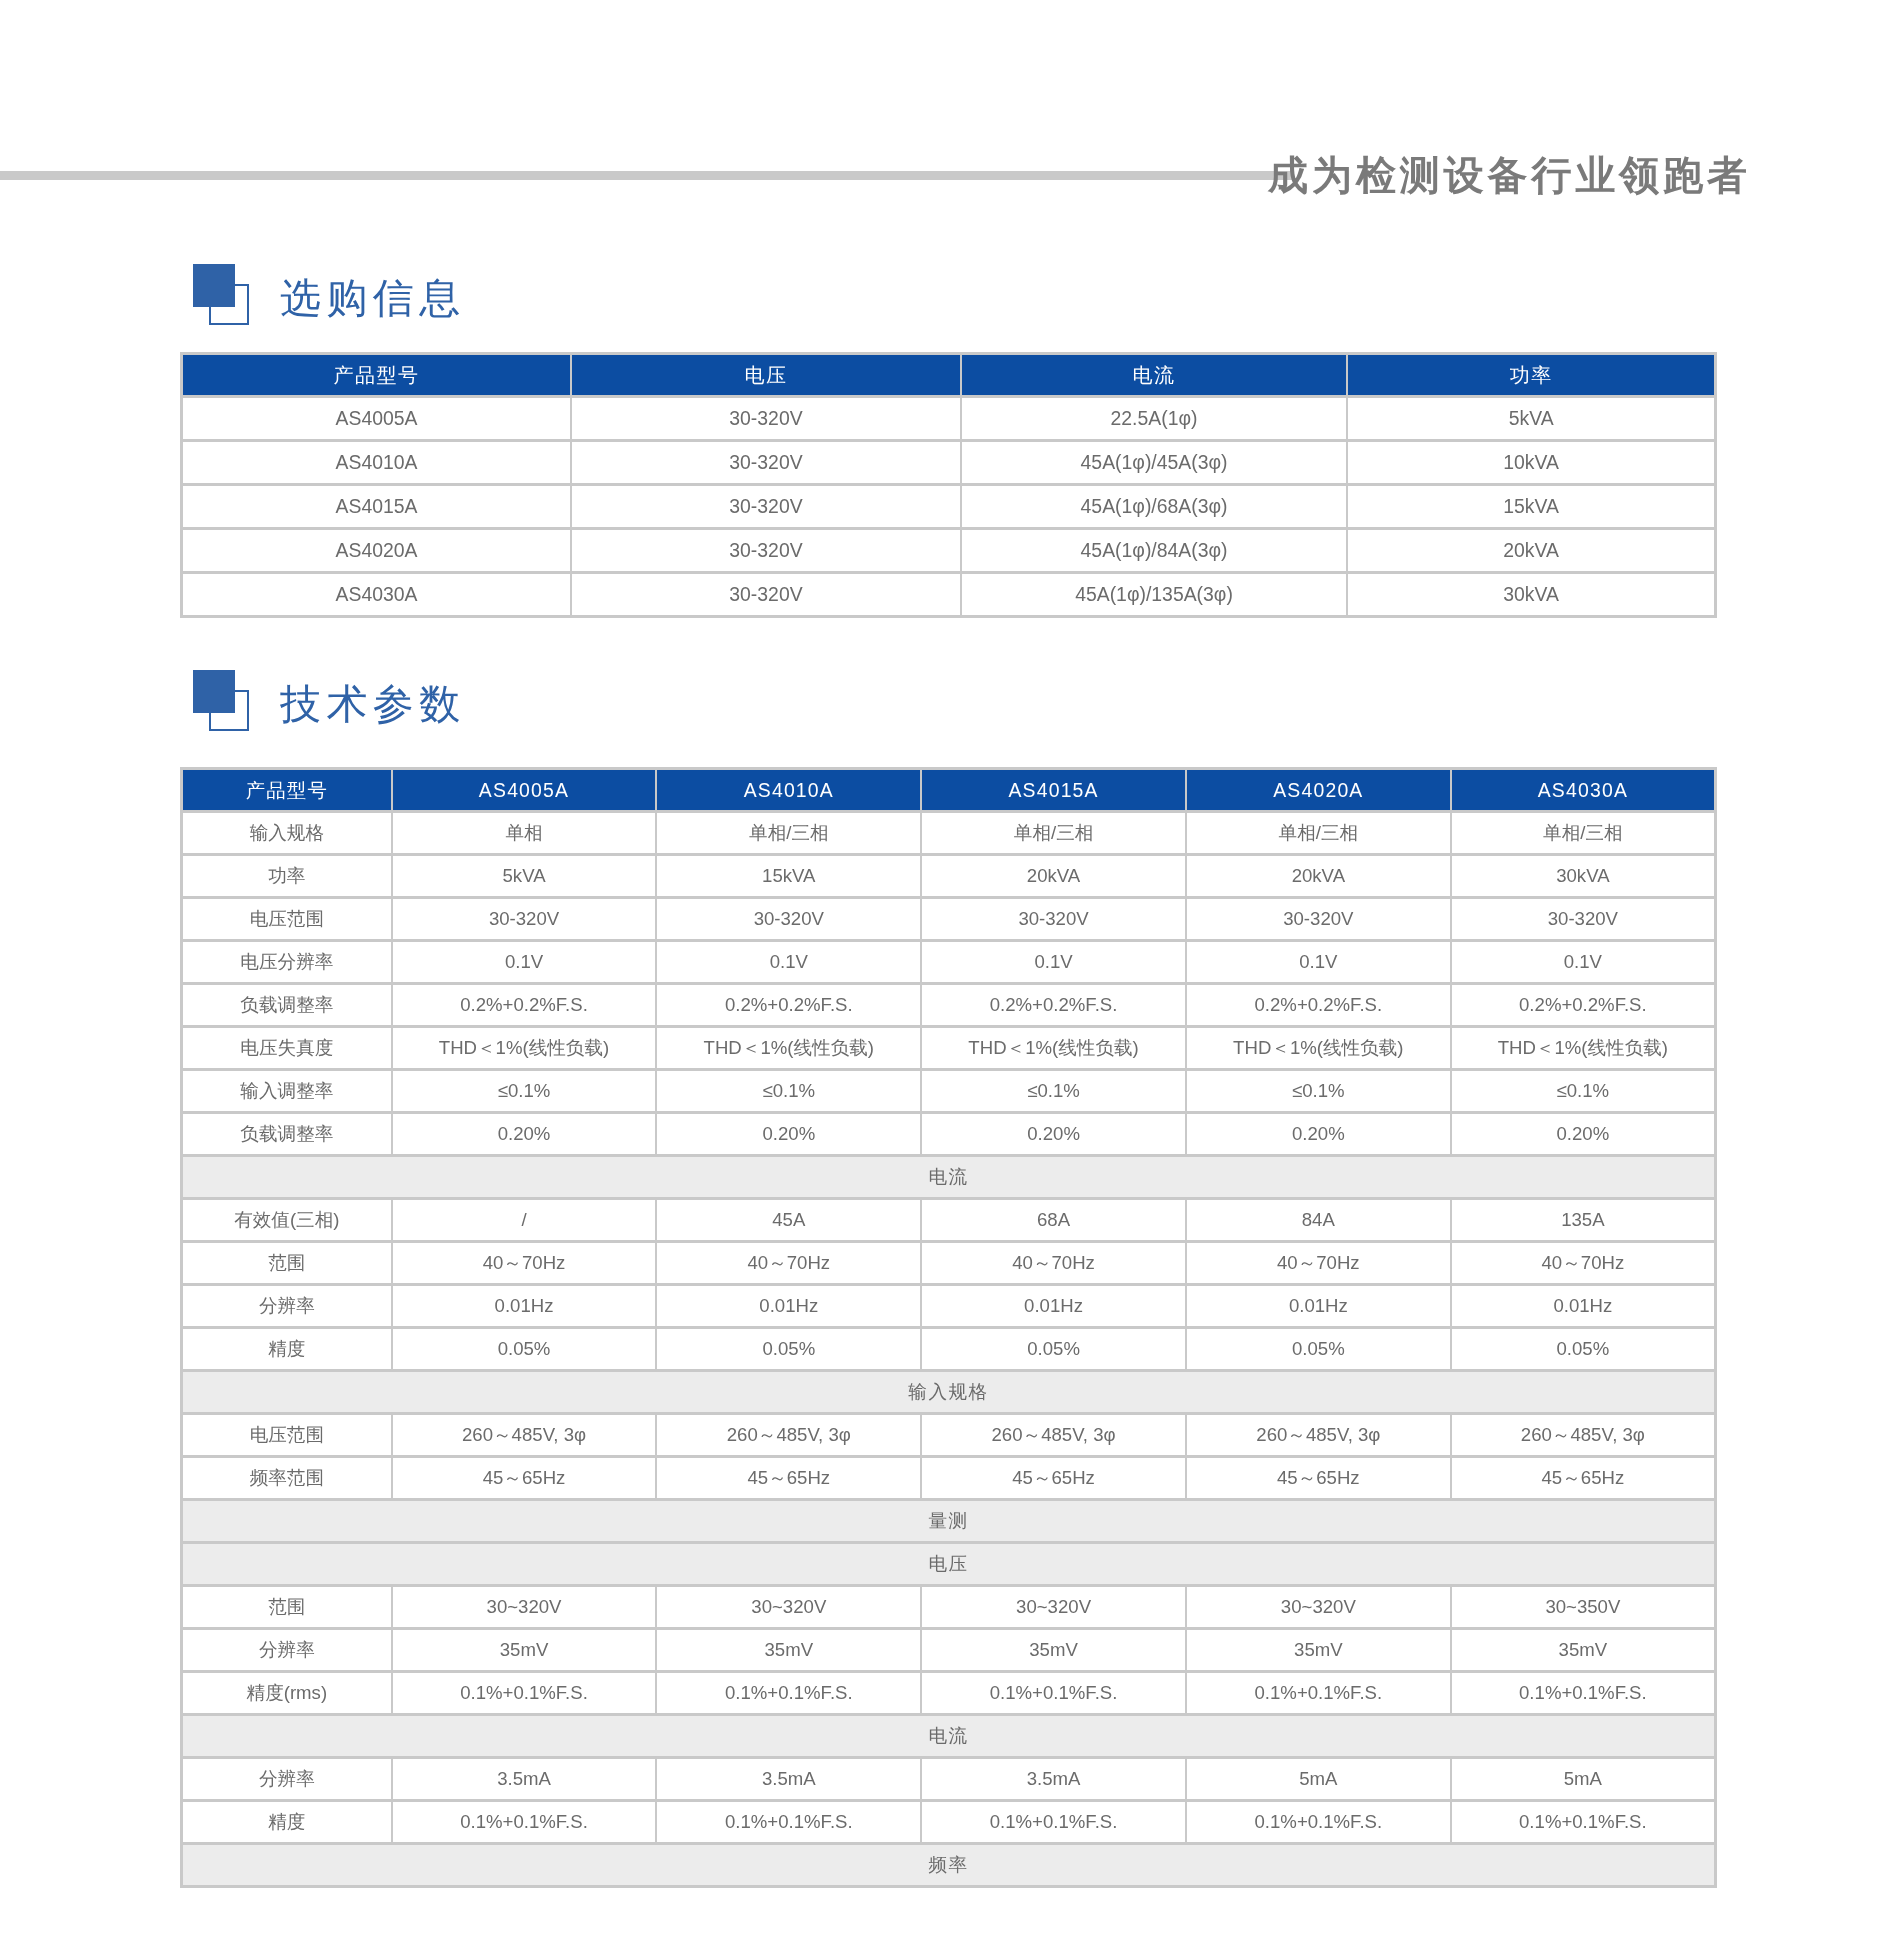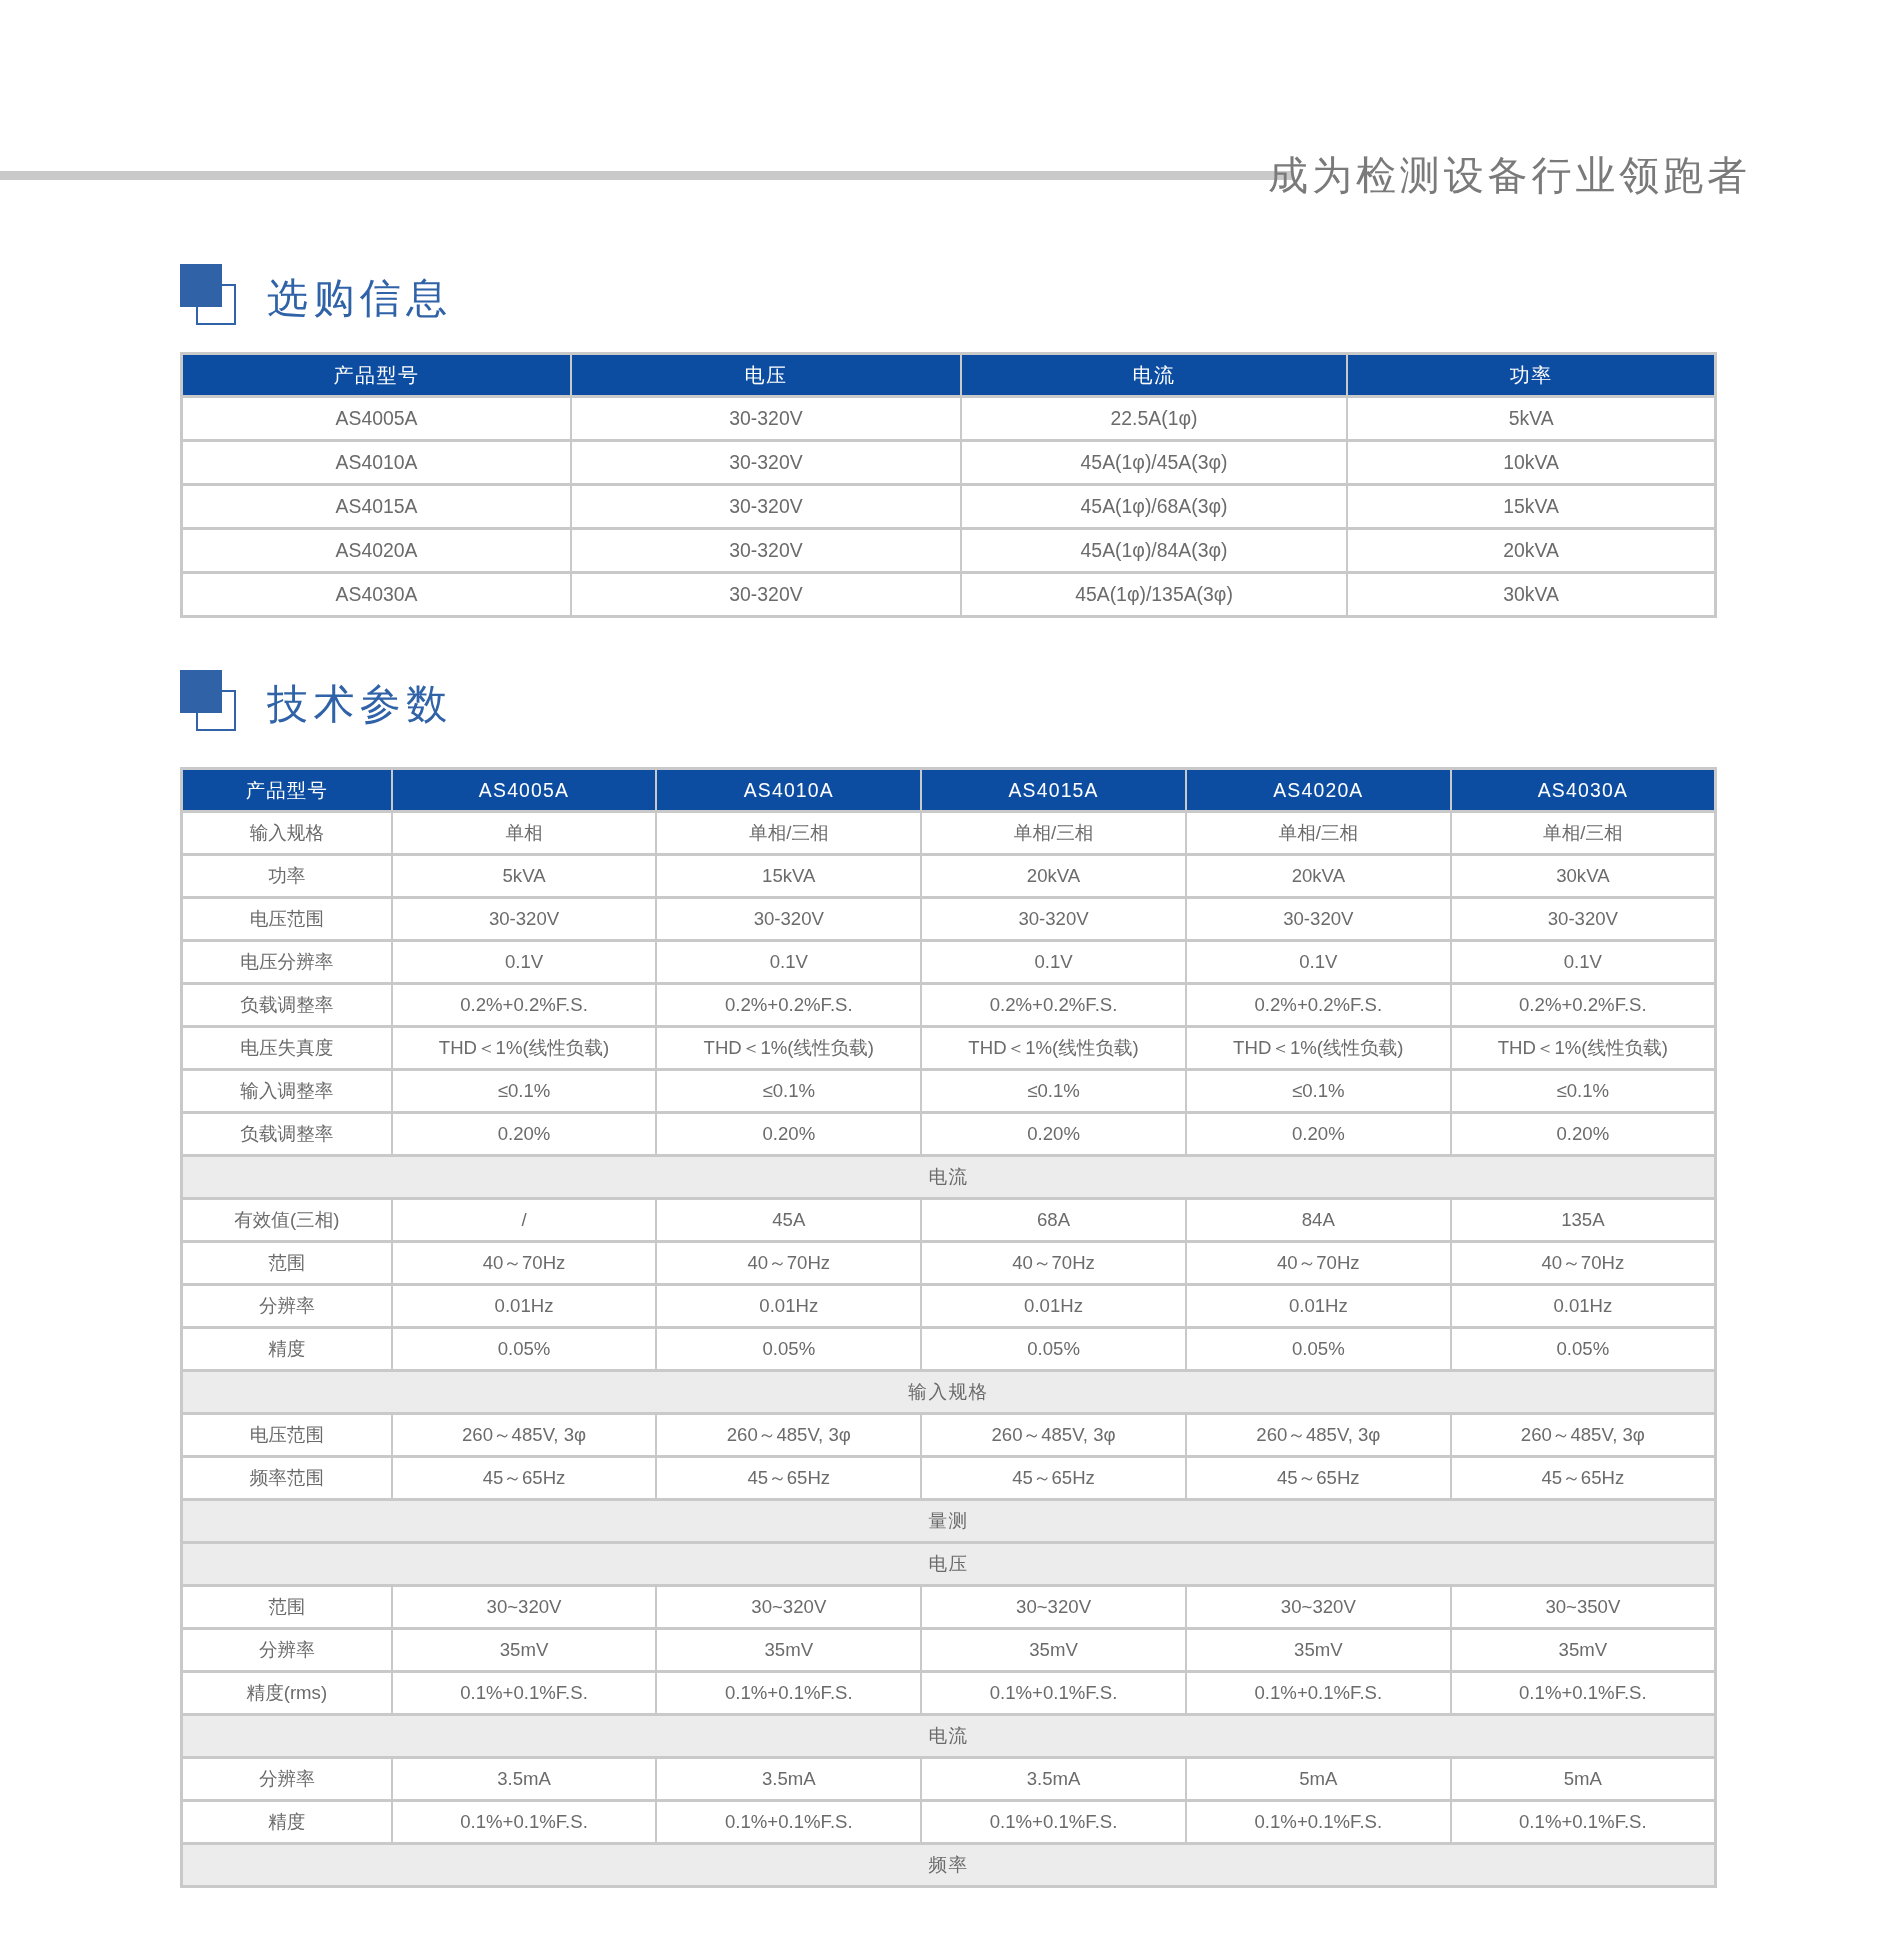--- a/index.html
+++ b/index.html
@@ -19,24 +19,24 @@
     font-family:"Liberation Sans","DejaVu Sans",sans-serif;
     color:var(--text-gray);
   }
   .divider{
     position:absolute;left:0;top:171px;
     width:1293px;height:8.5px;
     background:var(--grid-gray);
   }
   .slogan{
     position:absolute;top:148px;right:145px;
-    font-size:40px;letter-spacing:3.9px;font-weight:400;
+    font-size:40px;letter-spacing:3.9px;font-weight:700;
     color:var(--slogan-gray);white-space:nowrap;
   }
-  .section{position:absolute;left:180px;width:852px;height:116px;}
+  .section{position:absolute;left:193px;width:852px;height:116px;}
   .section.purchase{top:264px;}
   .section.specs{top:670px;}
   .icon-outline{
     position:absolute;left:16.3px;top:20px;
     width:40px;height:41px;
     border:2.3px solid var(--accent-blue);
     background:transparent;z-index:1;
   }
   .icon-solid{
     position:absolute;left:0;top:0;

